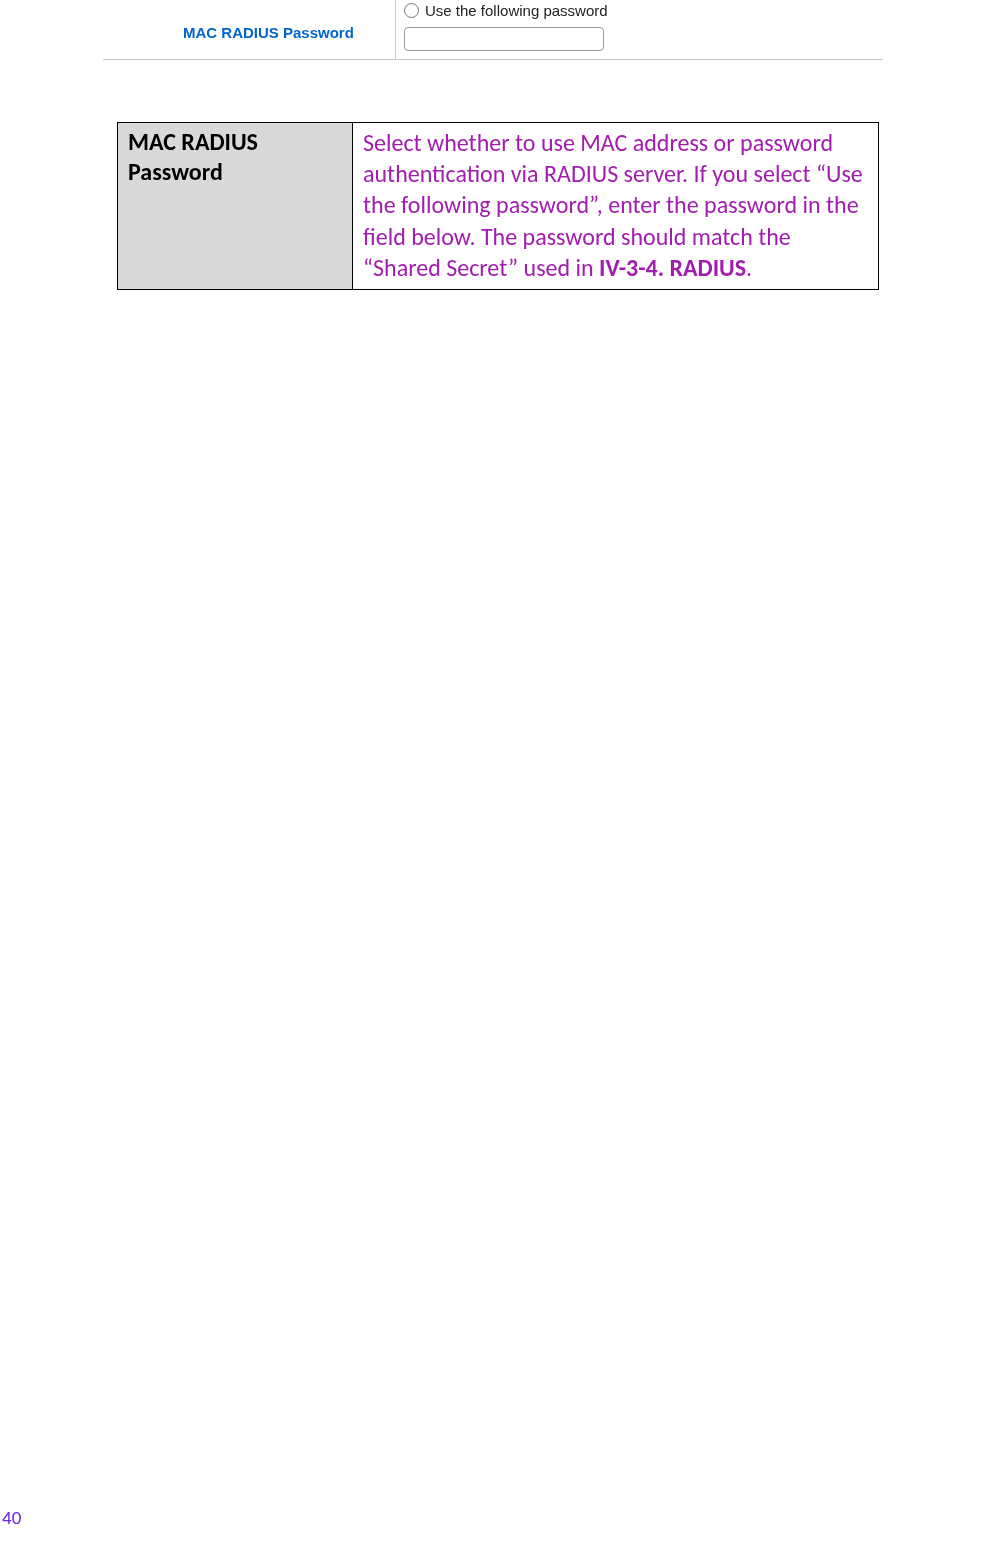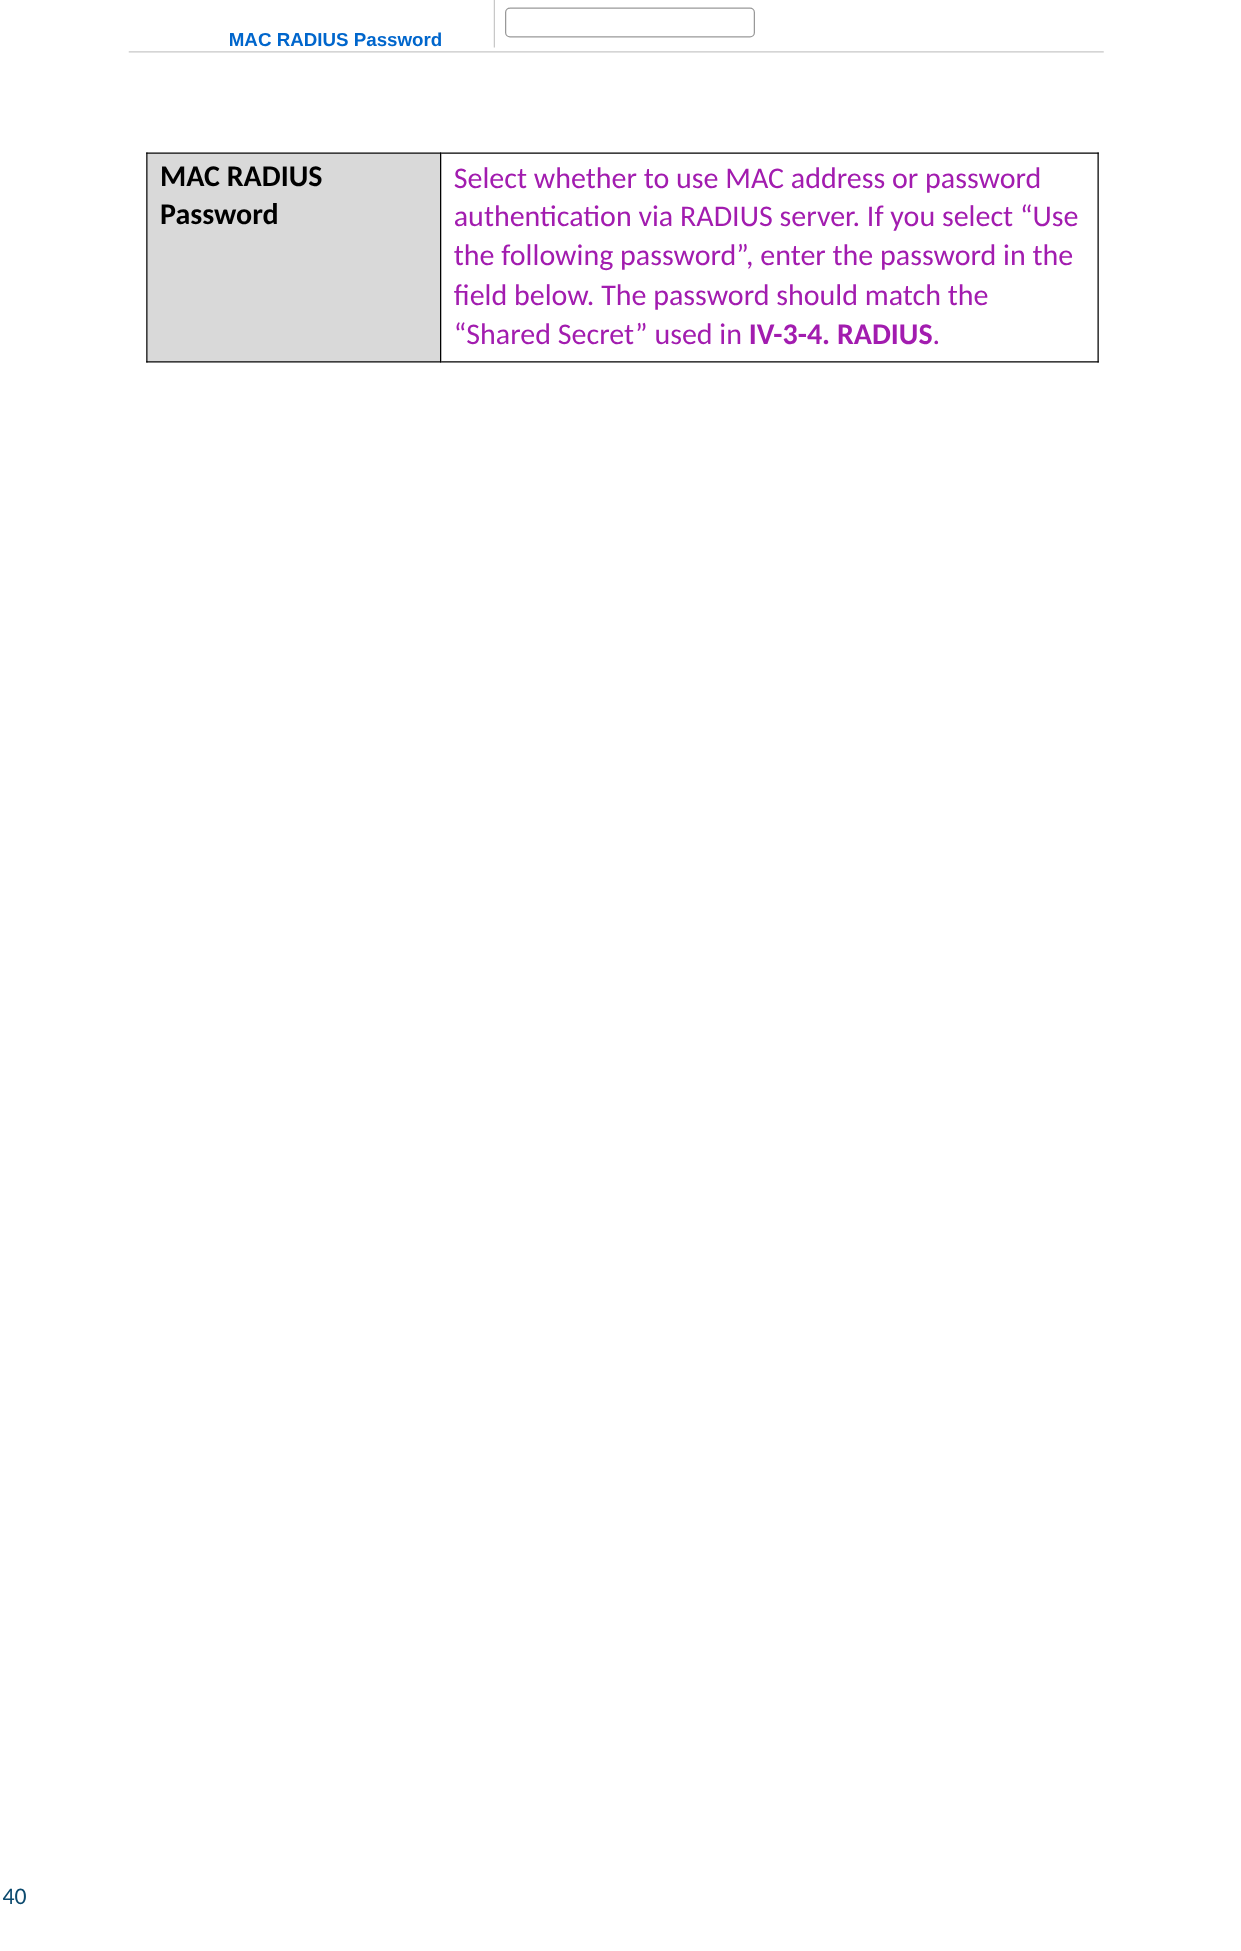--- a/index.html
+++ b/index.html
@@ -95,30 +95,34 @@
     }
     .desc-bold {
       font-weight: bold;
     }
     .page-number {
       position: absolute;
       bottom: 32px;
       left: 2px;
       font-family: Calibri, Arial, sans-serif;
       font-size: 19px;
-      color: #0c4a6e;
+      color: #6d28d9;
     }
   </style>
 </head>
 <body>
 
 <div class="config-panel">
   <div class="config-row">
     <div class="config-label-cell">MAC RADIUS Password</div>
     <div class="config-value-cell">
+      <div class="radio-option">
+        <input type="radio" name="macradius" style="">
+        <label>Use the following password</label>
+      </div>
       <input type="text" class="password-input" value="" style="">
     </div>
   </div>
 </div>
 
 <table class="description-table">
   <tbody>
       <tr>
     <td class="desc-label-cell">MAC RADIUS Password</td>
     <td class="desc-text-cell">

